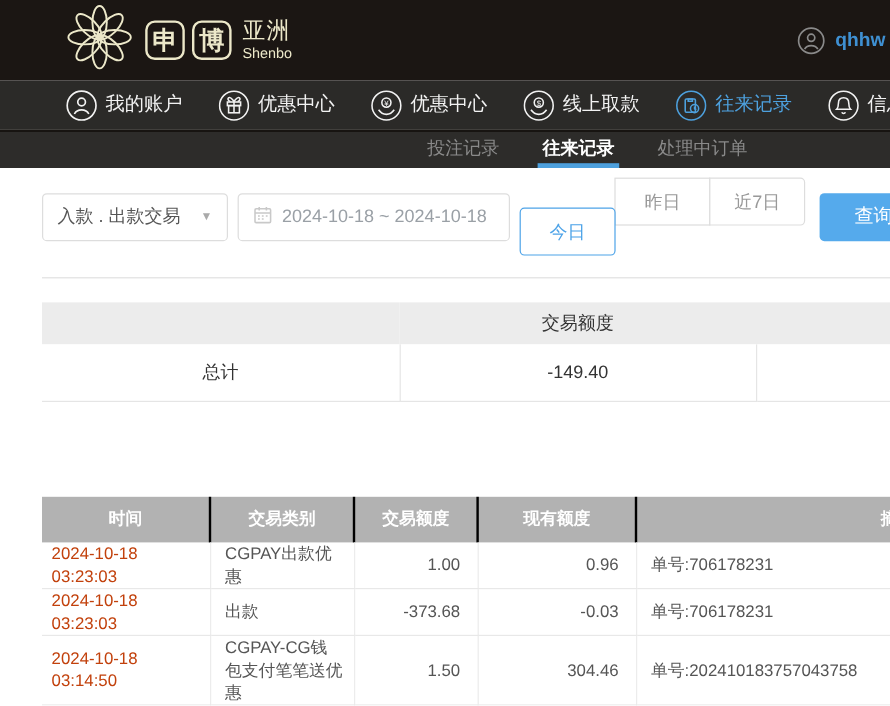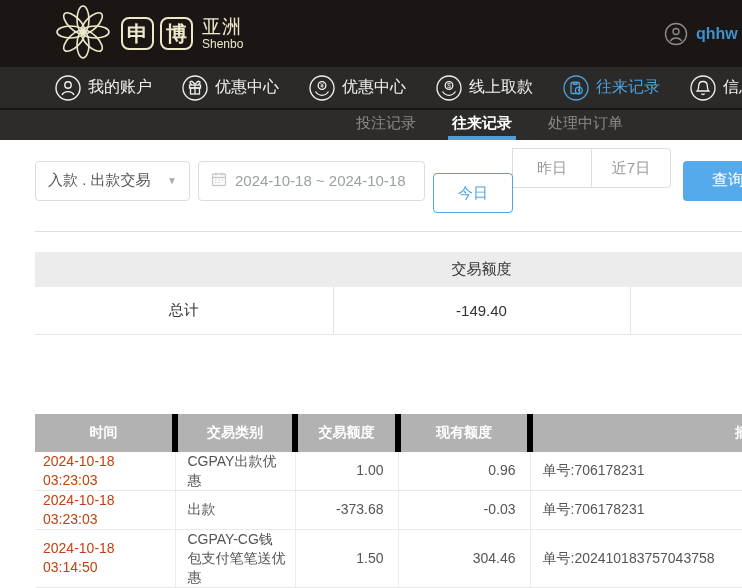--- a/index.html
+++ b/index.html
@@ -50,21 +50,21 @@
   .divider { border-top:1px solid #e0e0e0; margin-top:18px; width:945px; }
   
   table { border-collapse:collapse; table-layout:fixed; }
   .sumtable { margin-top:20px; width:930px; font-size:15px; color:#333; }
   .sumtable thead td { background:#ececec; height:35px; text-align:center; }
   .sumtable tbody td { height:47px; text-align:center; border-bottom:1px solid #e5e5e5; border-right:1px solid #e5e5e5; background:#fff; }
   .sumtable tbody td:last-child { border-right:none; }
   
   .maintable { margin-top:79px; width:930px; font-size:14px; color:#555; }
   .maintable thead td { background:#b2b2b2; color:#fff; height:38px; text-align:center; font-weight:bold;
-                        border-right:6px solid #000000; }
+                        border-right:2px solid #000000; }
   .maintable thead td:last-child { border-right:none; }
   .maintable tbody td { height:38px; border-bottom:1px solid #e8e8e8; border-right:1px solid #ececec;
                         padding:0 8px 0 12px; line-height:19px; }
   .maintable tbody td:last-child { border-right:none; }
   .maintable tbody td:nth-child(1) { color:#c2410c; padding-left:8px; }
   .maintable tbody td:nth-child(3), .maintable tbody td:nth-child(4) { text-align:right; padding-right:14px; }
 </style>
 </head>
 <body>
 

